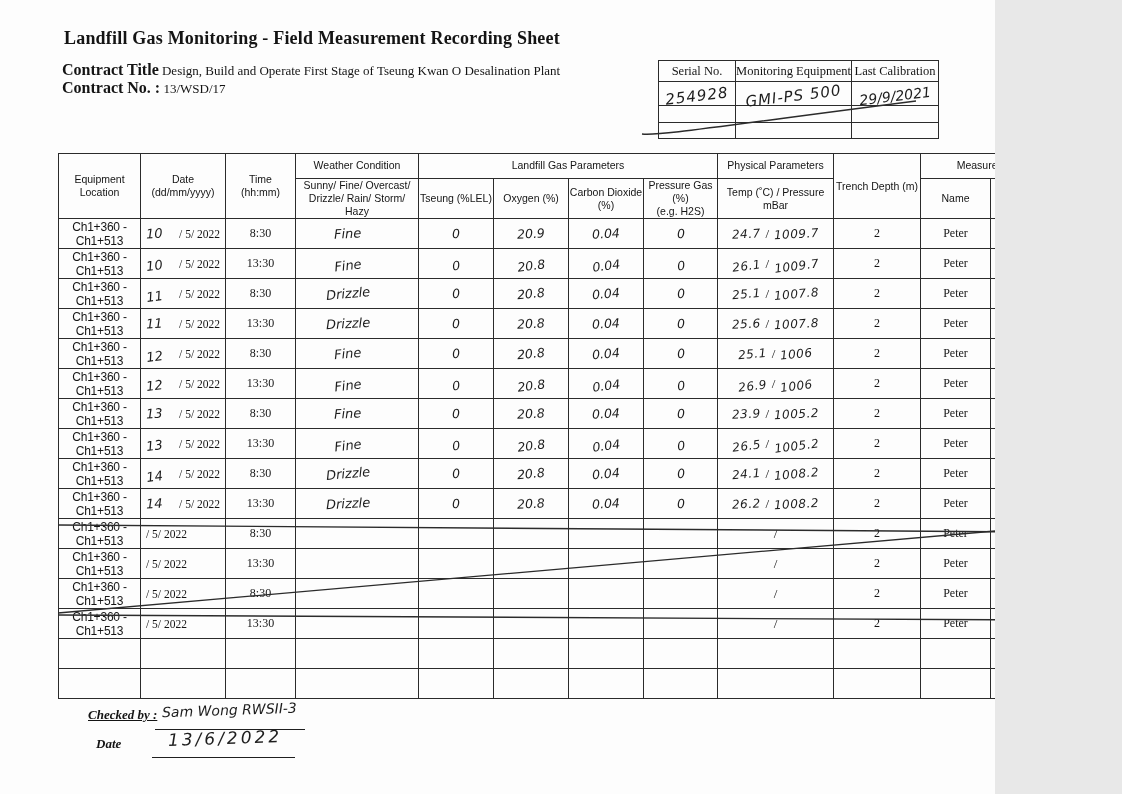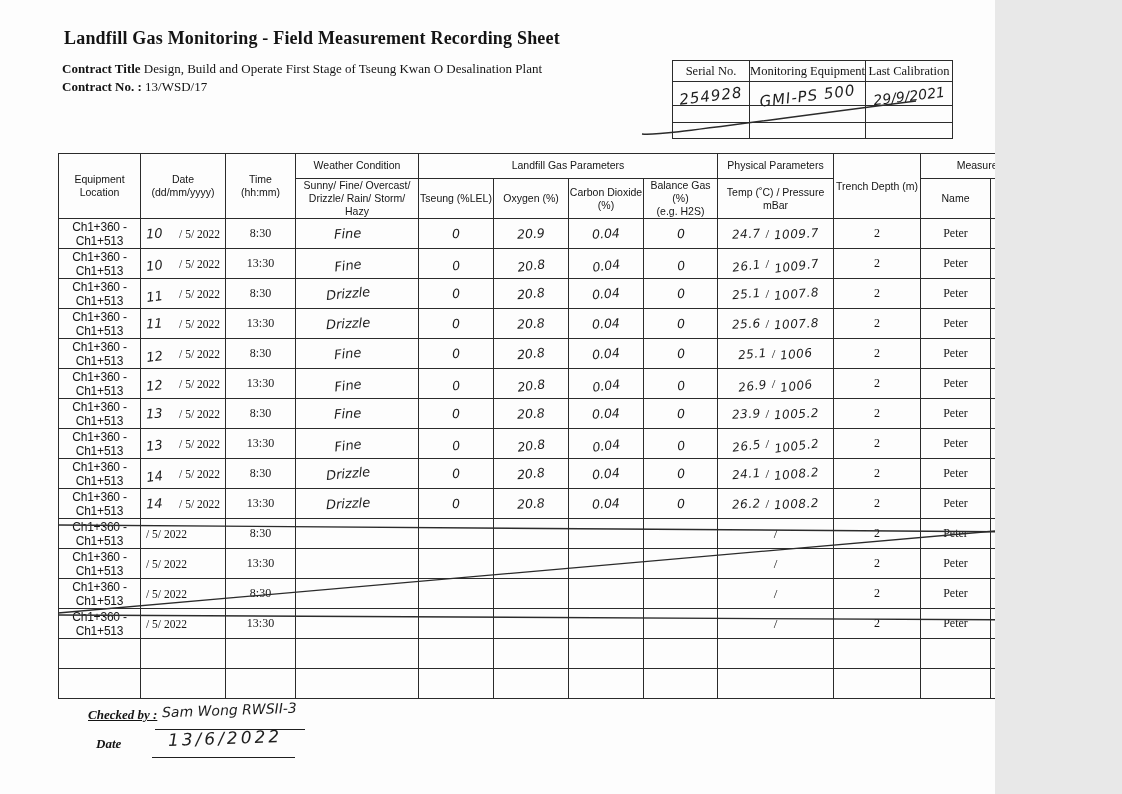--- a/index.html
+++ b/index.html
@@ -3,23 +3,23 @@
 <meta charset="utf-8">
 <style>
   html,body{margin:0;padding:0;background:#e8e8e8;}
   .sheet{position:relative;width:995px;height:794px;background:#fdfdfd;overflow:hidden;
          font-family:"Liberation Sans",sans-serif;color:#141414;}
   
   .title{position:absolute;left:64px;top:28px;font-family:"Liberation Serif",serif;
          font-weight:bold;font-size:18px;letter-spacing:.2px;}
   .contract-line{position:absolute;left:62px;font-family:"Liberation Serif",serif;font-size:13px;}
   .ct{top:61px;} .cn{top:79px;}
-  .contract-label{font-weight:bold;font-size:13px;}
+  .contract-label{font-weight:bold;font-size:16px;}
   
-  .equip{position:absolute;left:672px;top:60px;border-collapse:collapse;table-layout:fixed;padding-left:40px;}
+  .equip{position:absolute;left:658px;top:60px;border-collapse:collapse;table-layout:fixed;padding-left:40px;}
   .equip th,.equip td{border:1.5px solid #2b2b2b;padding:0;text-align:center;overflow:visible;}
   .equip th{font-family:"Liberation Serif",serif;font-weight:normal;font-size:12.5px;height:20px;}
   .equip td{height:23px;}
   .equip tr.r3 td{height:16px;} .equip tr.r4 td{height:15px;}
   
   .hw{font-family:"DejaVu Sans",sans-serif;font-style:italic;color:#1d1d1d;display:inline-block;
       transform:rotate(-5deg);white-space:nowrap;}
   .hw-big{font-size:15px;letter-spacing:1px;}
   .hw-cal{font-size:14px;letter-spacing:0;}
   
@@ -136,21 +136,21 @@
         <th rowspan="2" class="th-trench">Trench Depth (m)</th>
         <th colspan="2" class="th-meas">Measured by</th>
       </tr>
       <tr class="h2">
         <th class="th-weather-sub">Sunny/ Fine/ Overcast/
 Drizzle/ Rain/ Storm/ Hazy</th>
         <th class="th-gas-sub">Tseung (%LEL)</th>
         <th class="th-gas-sub">Oxygen (%)</th>
         <th class="th-gas-sub">Carbon Dioxide
 (%)</th>
-        <th class="th-gas-sub">Balance Gas (%)
+        <th class="th-gas-sub">Pressure Gas (%)
 (e.g. H2S)</th>
         <th class="th-temp">Temp (˚C) / Pressure mBar</th>
         <th class="th-meas">Name</th>
         <th class="th-meas">Signature</th>
       </tr>
     </thead>
     <tbody id="rows">
         <tr>
           <td class="c-loc">Ch1+360 - Ch1+513</td>
           <td class="c-date"><span class="cellflex"><span class="hw hw-day">10</span><span class="printed">/ 5/ 2022</span></span></td>

